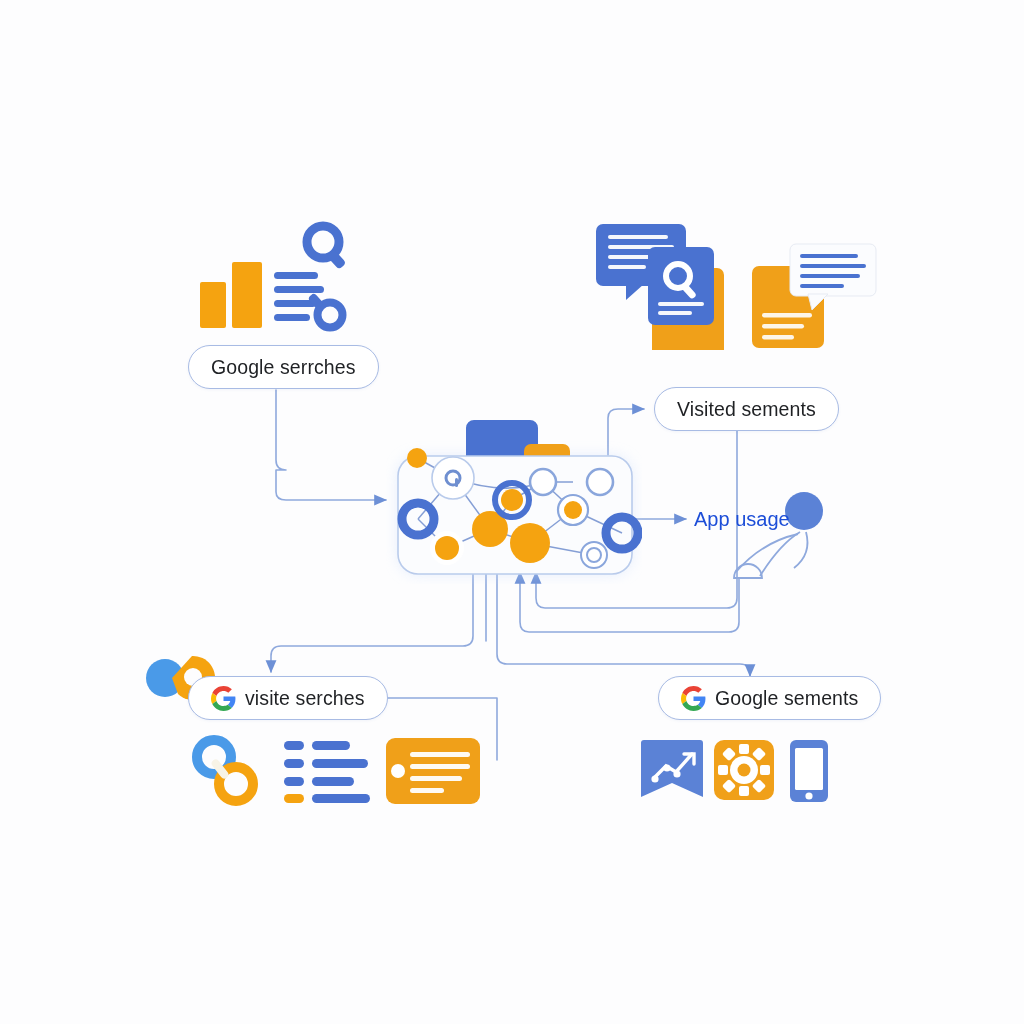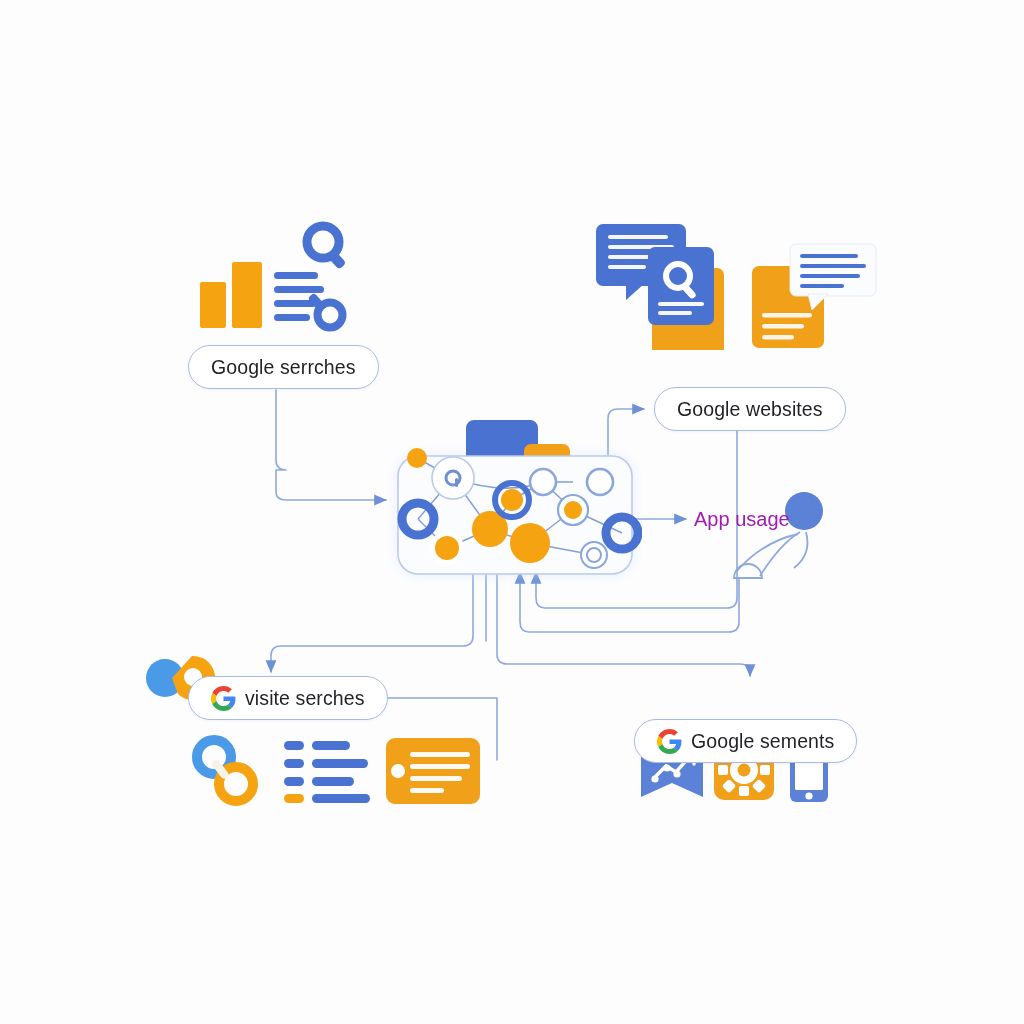--- a/index.html
+++ b/index.html
@@ -24,21 +24,21 @@
     box-sizing:border-box;
     color:#1f2124;
     font-size:19.5px;
     letter-spacing:.1px;
     white-space:nowrap;
     box-shadow:0 1px 3px rgba(80,110,180,.07);
     z-index:6;
   }
   .plain-label{
     position:absolute;
-    color:#a21caf;
+    color:#1d4ed8;
     font-size:20px;
     white-space:nowrap;
     z-index:6;
   }
   .gicon{width:25px;height:25px;flex:0 0 25px;display:block;}
   .icon-cluster{position:absolute;z-index:4;}
 </style>
 </head>
 <body>
 
@@ -301,38 +301,38 @@
         <circle cx="169" cy="58" r="3.6" fill="#ffffff"></circle>
       </g>
     </svg>
   </div>
 
   <div class="pill-label" style="left:188px;top:345px;">
     <span>Google serrches</span>
   </div>
 
   <div class="pill-label" style="left:654px;top:387px;">
-    <span>Google websites</span>
+    <span>Visited sements</span>
   </div>
 
   <div class="plain-label" style="left:694px;top:508px;">
     <span>App usage</span>
   </div>
 
   <div class="pill-label" style="left:188px;top:676px;text-align:center;">
     <svg class="gicon" viewBox="0 0 48 48">
       <path fill="#EA4335" d="M24 9.5c3.54 0 6.71 1.22 9.21 3.6l6.85-6.85C35.9 2.38 30.47 0 24 0 14.62 0 6.51 5.38 2.56 13.22l7.98 6.19C12.43 13.72 17.74 9.5 24 9.5z"></path>
       <path fill="#4285F4" d="M46.98 24.55c0-1.57-.15-3.09-.38-4.55H24v9.02h12.94c-.58 2.96-2.26 5.48-4.78 7.18l7.73 6c4.51-4.18 7.09-10.36 7.09-17.65z"></path>
       <path fill="#FBBC05" d="M10.53 28.59c-.48-1.45-.76-2.99-.76-4.59s.27-3.14.76-4.59l-7.98-6.19C.92 16.46 0 20.12 0 24c0 3.88.92 7.54 2.56 10.78l7.97-6.19z"></path>
       <path fill="#34A853" d="M24 48c6.48 0 11.93-2.13 15.89-5.81l-7.73-6c-2.15 1.45-4.92 2.3-8.16 2.3-6.26 0-11.57-4.22-13.47-9.91l-7.98 6.19C6.51 42.62 14.62 48 24 48z"></path>
     </svg>
     <span>visite serches</span>
   </div>
 
-  <div class="pill-label" style="left:634px;top:676px;margin-top:43px;">
+  <div class="pill-label" style="left:658px;top:676px;">
     <svg class="gicon" viewBox="0 0 48 48">
       <path fill="#EA4335" d="M24 9.5c3.54 0 6.71 1.22 9.21 3.6l6.85-6.85C35.9 2.38 30.47 0 24 0 14.62 0 6.51 5.38 2.56 13.22l7.98 6.19C12.43 13.72 17.74 9.5 24 9.5z"></path>
       <path fill="#4285F4" d="M46.98 24.55c0-1.57-.15-3.09-.38-4.55H24v9.02h12.94c-.58 2.96-2.26 5.48-4.78 7.18l7.73 6c4.51-4.18 7.09-10.36 7.09-17.65z"></path>
       <path fill="#FBBC05" d="M10.53 28.59c-.48-1.45-.76-2.99-.76-4.59s.27-3.14.76-4.59l-7.98-6.19C.92 16.46 0 20.12 0 24c0 3.88.92 7.54 2.56 10.78l7.97-6.19z"></path>
       <path fill="#34A853" d="M24 48c6.48 0 11.93-2.13 15.89-5.81l-7.73-6c-2.15 1.45-4.92 2.3-8.16 2.3-6.26 0-11.57-4.22-13.47-9.91l-7.98 6.19C6.51 42.62 14.62 48 24 48z"></path>
     </svg>
     <span>Google sements</span>
   </div>
 
 </div>

